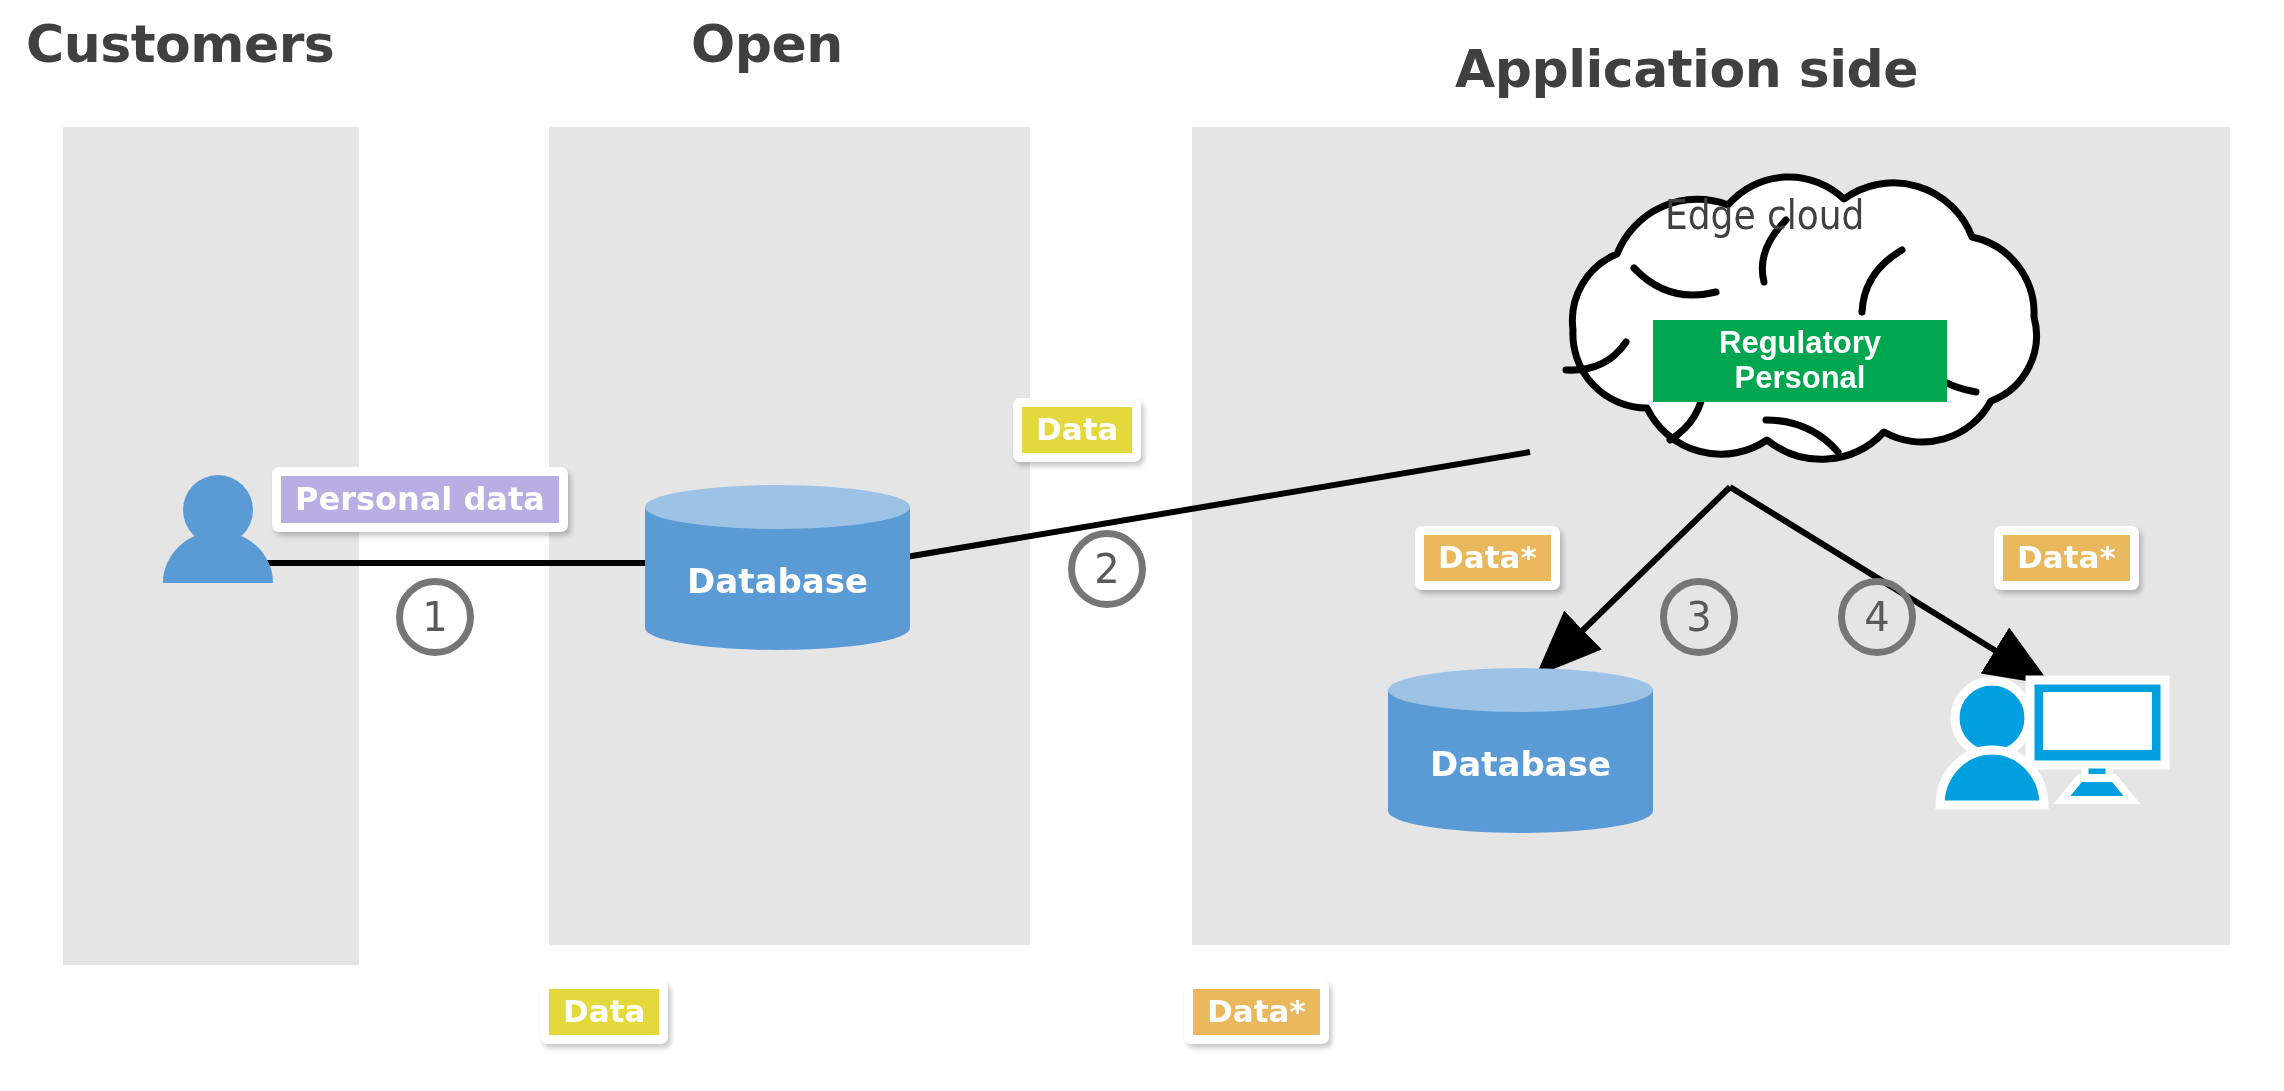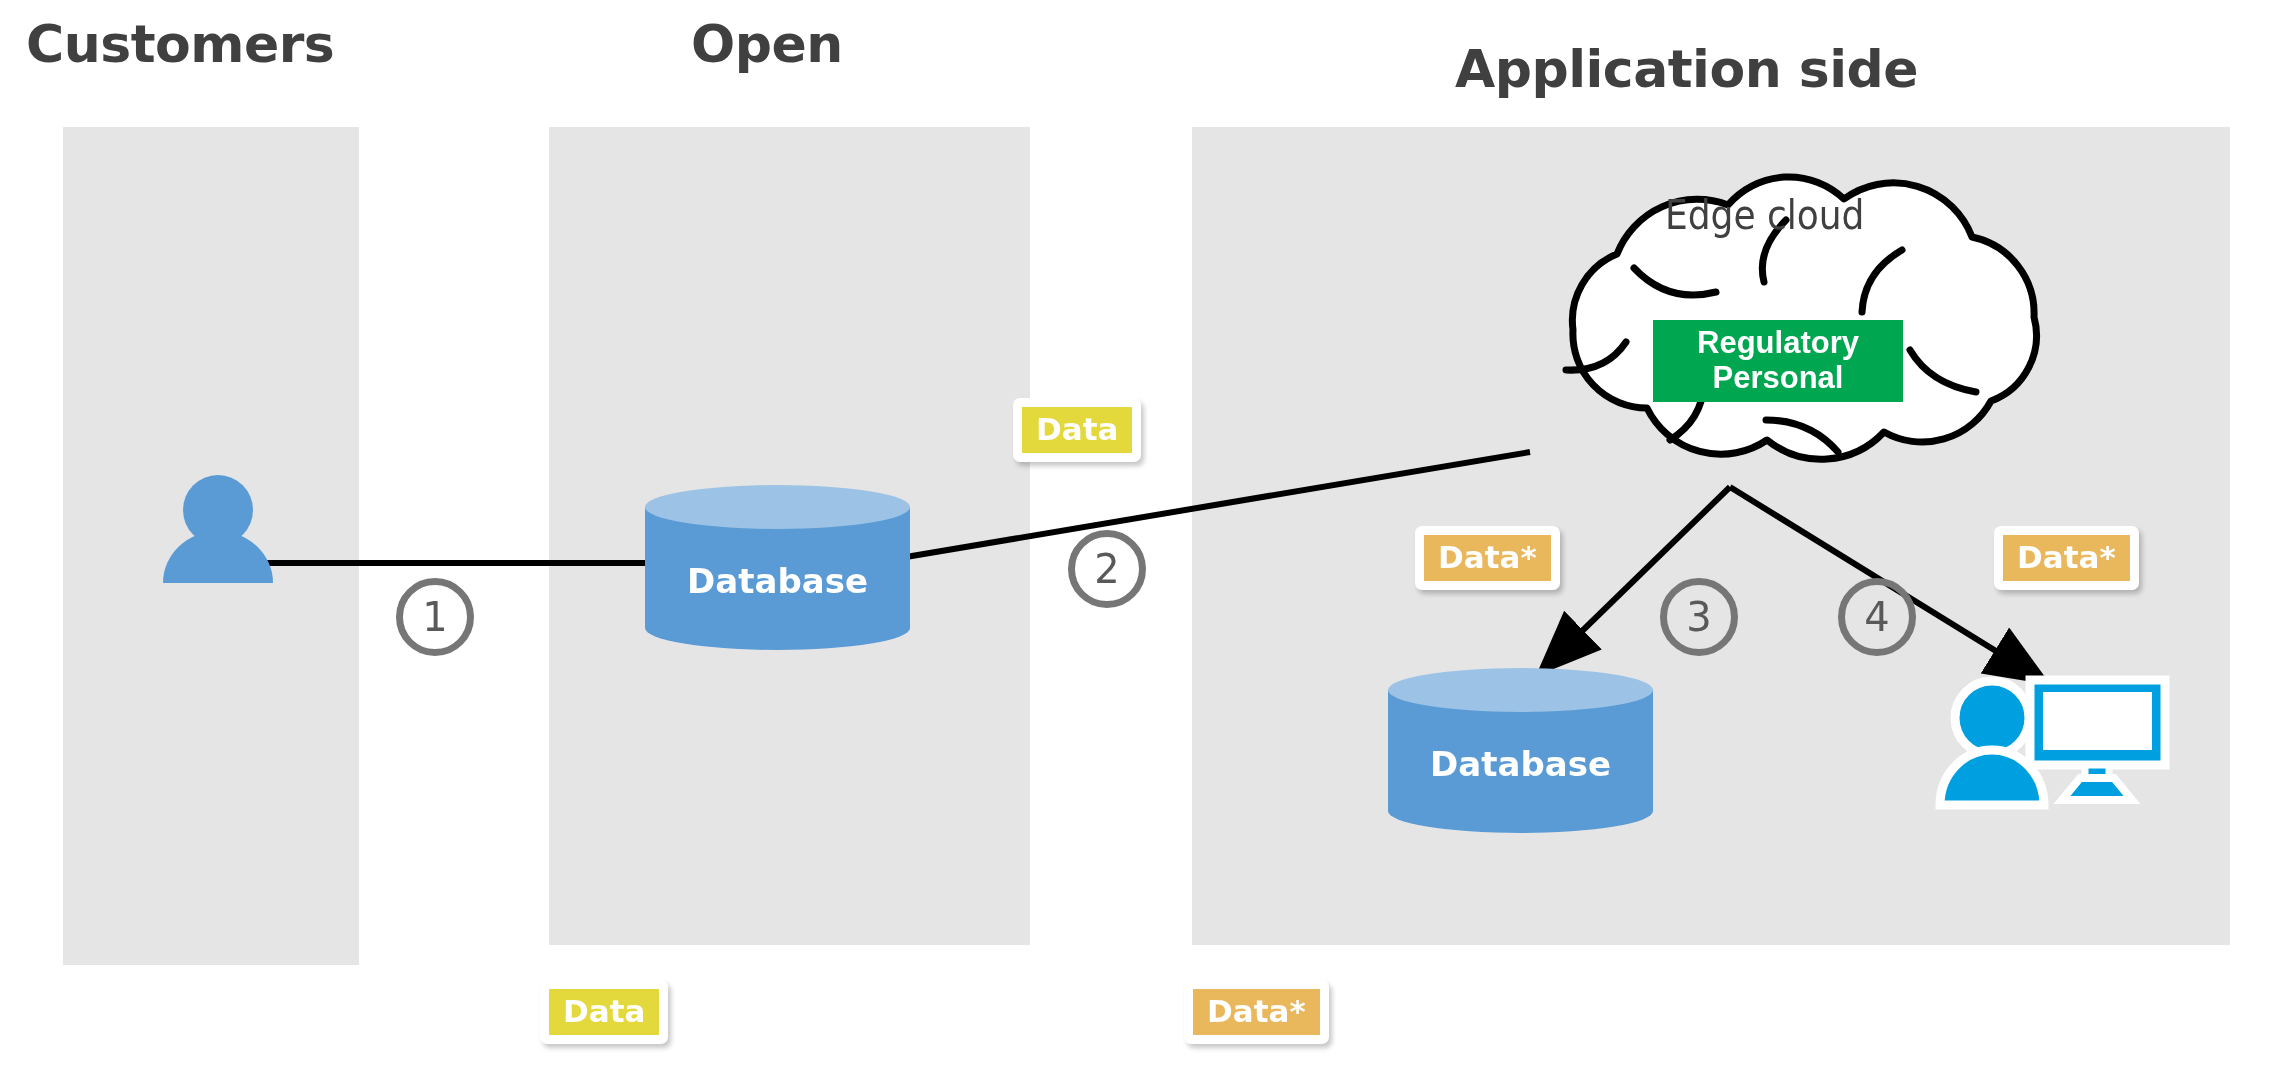--- a/index.html
+++ b/index.html
@@ -144,21 +144,21 @@
 
   #db-app   { left: 1388px; top: 668px; width: 265px; height: 165px; }
   #db-app .db-body   { height: 121px; }
   #db-app .db-bottom { top: 121px; }
   #db-app .db-label  { top: 76px; }
 
   #regulatory-box {
     position: absolute;
     left: 1653px;
     top: 320px;
-    width: 250px;
+    width: 294px;
     height: 82px;
     background: #00A650;
     display: flex;
     align-items: center;
     justify-content: center;
     text-align: center;
     font-family: "Liberation Sans", sans-serif;
     font-weight: bold;
     font-size: 31px;
     line-height: 1.12;
@@ -280,20 +280,23 @@
   </div>
 
   <div id="edge-cloud-label">Edge cloud</div>
   <div id="regulatory-box">
     <span>
       <span>Regulatory</span><br>
       <span>Personal</span>
     </span>
   </div>
 
+  <div class="badge badge-personal" id="badge-personal">
+    <div class="badge-inner">Personal data</div>
+  </div>
 
   <div class="badge badge-yellow" id="badge-data-2">
     <div class="badge-inner">Data</div>
   </div>
 
   <div class="badge badge-orange" id="badge-dataw-1">
     <div class="badge-inner">Data*</div>
   </div>
 
   <div class="badge badge-orange" id="badge-dataw-2">

